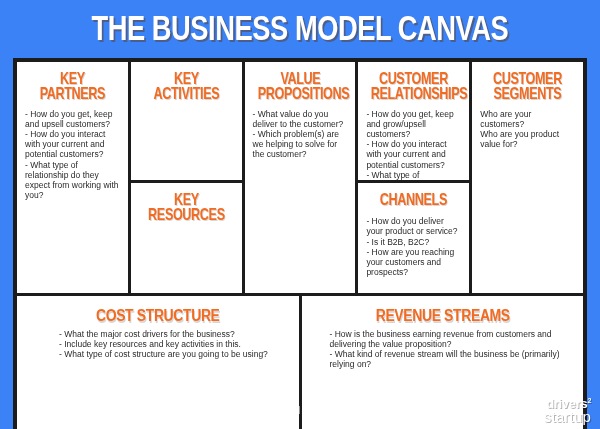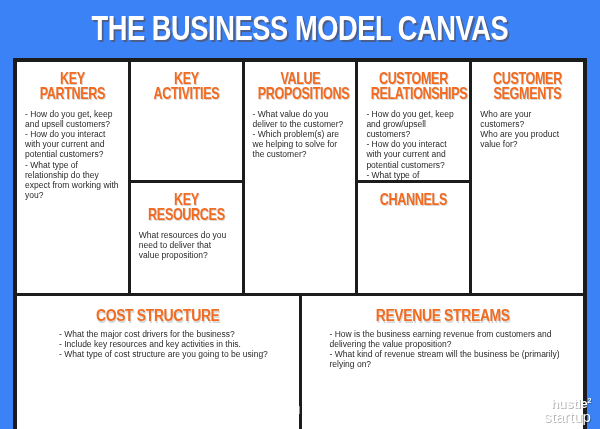--- a/index.html
+++ b/index.html
@@ -149,40 +149,42 @@
     </div>
 
     <div class="box pos-key-activities">
       <div class="box-title">KEY
 ACTIVITIES</div>
     </div>
 
     <div class="box pos-key-resources">
       <div class="box-title">KEY
 RESOURCES</div>
-      <div class="box-body">What resources do you need to deliver that value proposition?</div>
     </div>
 
     <div class="box pos-value-propositions">
       <div class="box-title">VALUE
 PROPOSITIONS</div>
       <div class="box-body">- What value do you deliver to the customer?
 - Which problem(s) are we helping to solve for the customer?</div>
     </div>
 
     <div class="box pos-customer-relationships">
       <div class="box-title">CUSTOMER
 RELATIONSHIPS</div>
       <div class="box-body">- How do you get, keep and grow/upsell customers?
 - How do you interact with your current and potential customers?
 - What type of relationship do they expect from working with you?</div>
     </div>
 
     <div class="box pos-channels">
       <div class="box-title">CHANNELS</div>
+      <div class="box-body">- How do you deliver your product or service?
+- Is it B2B, B2C?
+- How are you reaching your customers and prospects?</div>
     </div>
 
     <div class="box pos-customer-segments">
       <div class="box-title">CUSTOMER
 SEGMENTS</div>
       <div class="box-body">Who are your customers?
 Who are you product value for?</div>
     </div>
 
     <div class="box wide pos-cost-structure">
@@ -196,18 +198,18 @@
       <div class="box-title">REVENUE STREAMS</div>
       <div class="box-body">- How is the business earning revenue from customers and delivering the value proposition?
 - What kind of revenue stream will the business be (primarily) relying on?</div>
     </div>
 
   </div>
 
   <div class="footer">
     <div class="footer-note">This was created based on the original model built by Alexander Osterwalder.</div>
     <div class="logo">
-      <span class="logo-word1"><span>hustle</span><span class="logo-sup">2</span></span>
+      <span class="logo-word1"><span>drivers</span><span class="logo-sup">2</span></span>
       <span class="logo-word2">startup</span>
     </div>
   </div>
 
 </div>
 
 </body></html>

